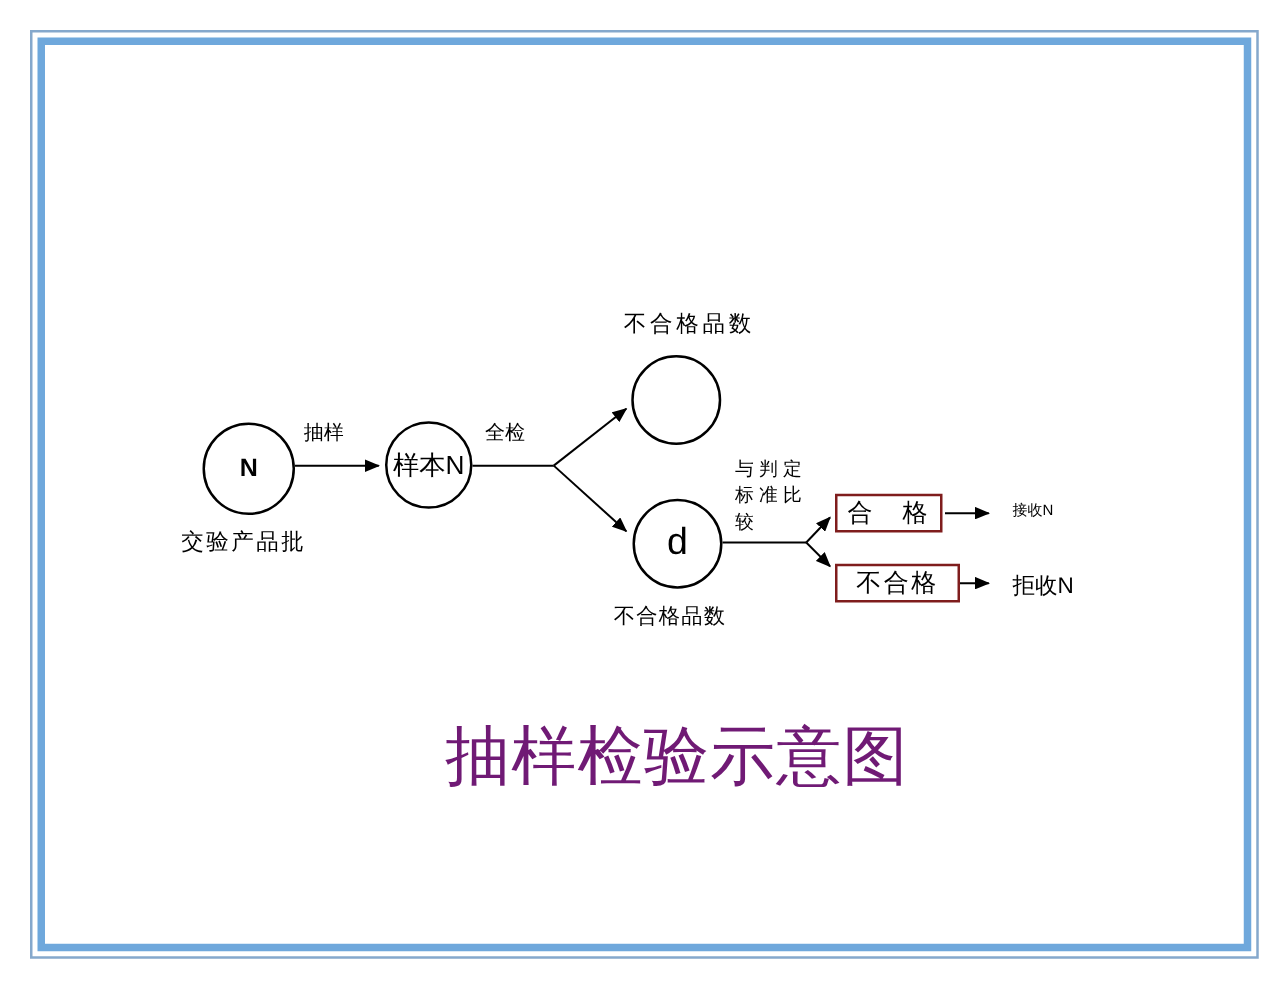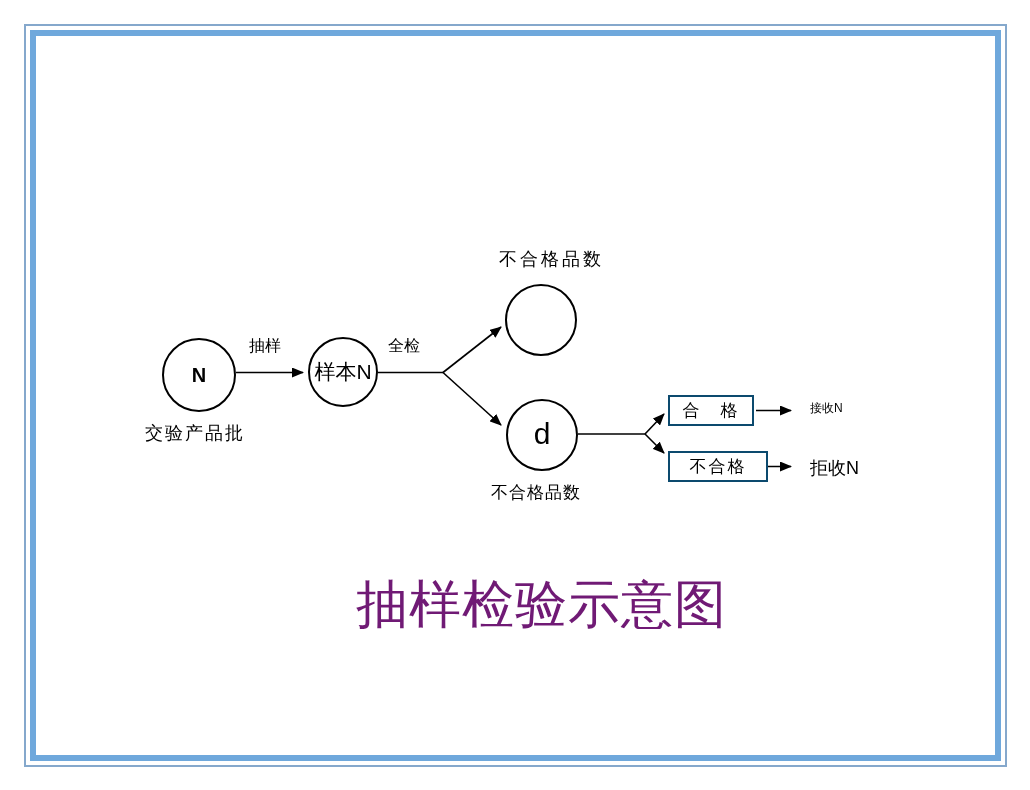--- a/index.html
+++ b/index.html
@@ -27,29 +27,29 @@
   .node-lot       { left: 162px; top: 338px; width: 74px; height: 74px; }
   .node-sample    { left: 308px; top: 337px; width: 70px; height: 70px; }
   .node-qualified { left: 505px; top: 284px; width: 72px; height: 72px; }
   .node-defective { left: 506px; top: 399px; width: 72px; height: 72px; }
 
   .node-lot .lbl       { font-size: 20px; font-weight: bold; }
   .node-sample .lbl    { font-size: 21px; }
   .node-defective .lbl { font-size: 30px; padding-bottom: 2px; }
 
   .dbox {
-    position: absolute; border: 2px solid #0c4a6e; background: #fff;
+    position: absolute; border: 2px solid #7f1d1d; background: #fff;
     display: flex; align-items: center; justify-content: center;
-    font-size: 17px; letter-spacing: 2px;
+    font-size: 20px; letter-spacing: 2px;
   }
   .dbox-pass { left: 668px; top: 395px; width: 86px; height: 31px; }
   .dbox-fail { left: 668px; top: 451px; width: 100px; height: 31px; }
 
   .tag { position: absolute; white-space: nowrap; }
-  .tag-sampling  { left: 243px; top: 336px; width: 38px; font-size: 16px; text-align: right; }
+  .tag-sampling  { left: 243px; top: 336px; width: 38px; font-size: 16px; text-align: left; }
   .tag-fullcheck { left: 385px; top: 336px; width: 38px; font-size: 16px; text-align: center; }
   .cap-lot       { left: 145px; top: 421px; font-size: 18px; letter-spacing: 2px; }
   .cap-qualified { left: 499px; top: 247px; font-size: 18px; letter-spacing: 3px; }
   .cap-defective { left: 491px; top: 481px; font-size: 17px; letter-spacing: 1px; }
   .tag-accept    { left: 810px; top: 400px; font-size: 12px; }
   .tag-reject    { left: 810px; top: 456px; font-size: 18px; }
 
   .compare-note { position: absolute; left: 588px; top: 365px; font-size: 15px; line-height: 21px; white-space: nowrap; }
 
   .main-title {
@@ -100,19 +100,24 @@
   <div class="dbox dbox-fail">
     <span>不合格</span>
   </div>
 
   <div class="tag tag-sampling">抽样</div>
   <div class="tag tag-fullcheck">全检</div>
   <div class="tag cap-lot">交验产品批</div>
   <div class="tag cap-qualified">不合格品数</div>
   <div class="tag cap-defective">不合格品数</div>
 
+  <div class="compare-note">
+    <div>与 判 定</div>
+    <div>标 准 比</div>
+    <div>较</div>
+  </div>
 
   <div class="tag tag-accept">接收N</div>
   <div class="tag tag-reject">拒收N</div>
 
   <div class="main-title">抽样检验示意图</div>
 
 </div>
 
 </body></html>

